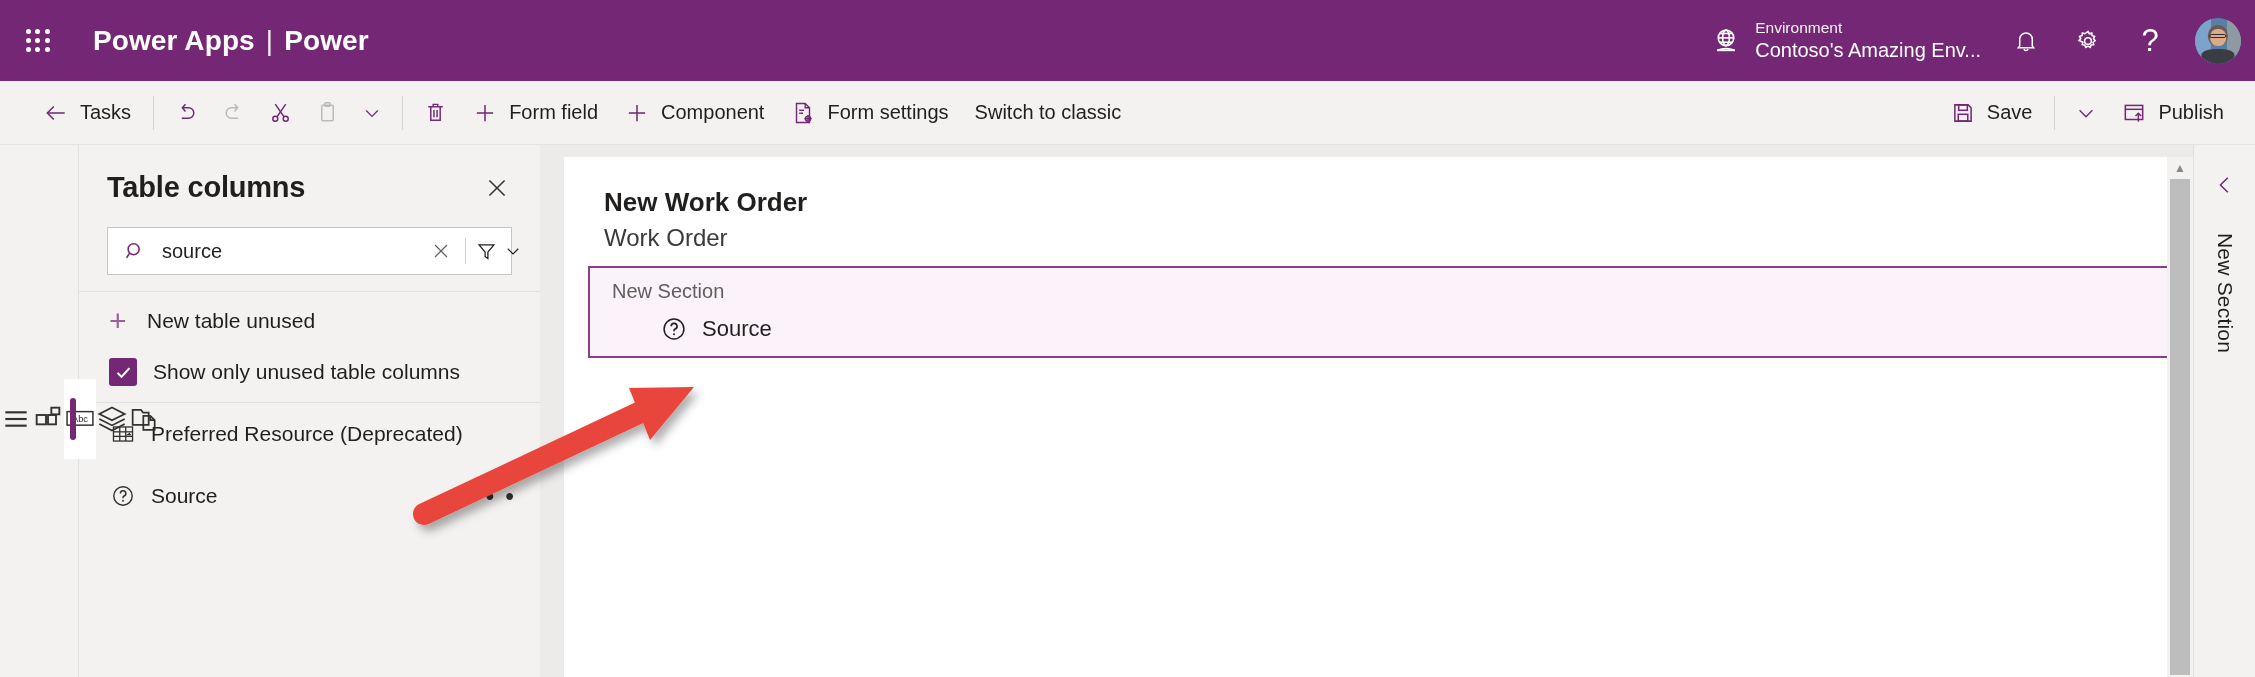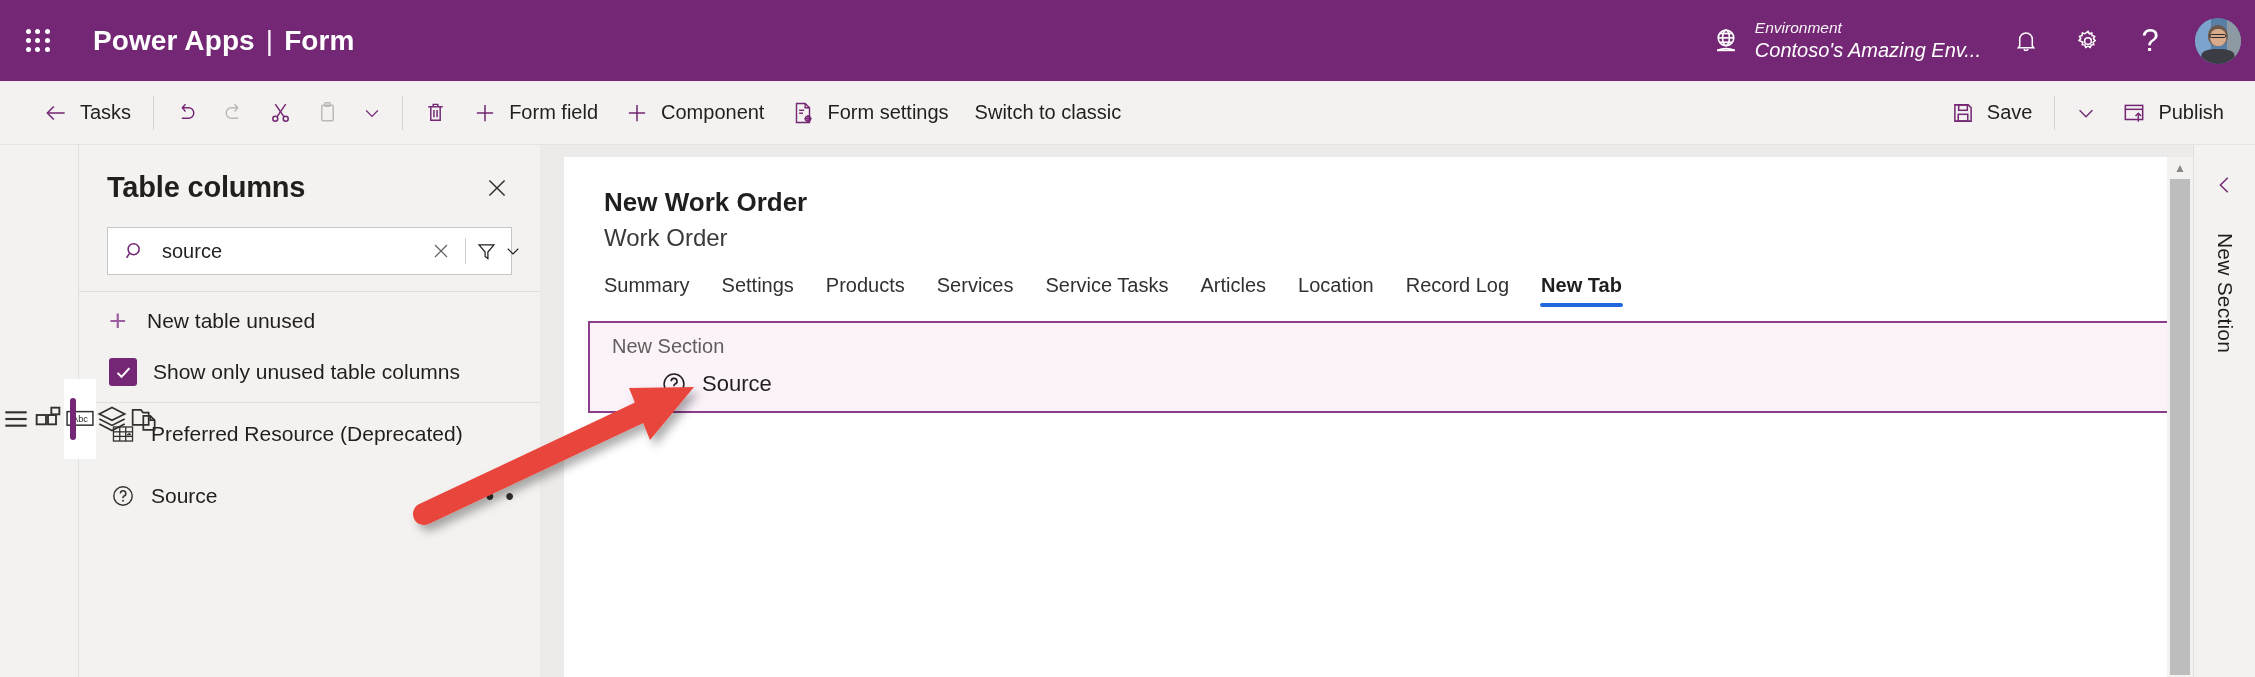--- a/index.html
+++ b/index.html
@@ -46,21 +46,20 @@
     display: flex;
     align-items: center;
     height: 100%;
   }
   .env-block {
     display: flex;
     align-items: center;
     height: 100%;
     padding: 18px 14px;
     cursor: pointer;
-    font-style: italic;
   }
   .env-icon { width: 30px; height: 30px; margin-right: 14px; flex: none; }
   .env-text { line-height: 1.25; }
   .env-label { font-size: 15.5px; font-weight: 400; opacity: .95; }
   .env-name  { font-size: 20px; font-weight: 400; }
 
   .hdr-icon-btn {
     width: 62px; height: 100%;
     display: flex; align-items: center; justify-content: center;
     cursor: pointer;
@@ -313,21 +312,21 @@
       <i></i>
       <i></i>
       <i></i>
       <i></i>
       <i></i>
       <i></i>
       <i></i>
       <i></i>
   </div>
   <div class="brand">
-    <span>Power Apps</span><span class="divider">|</span><span>Form</span>
+    <span>Power Apps</span><span class="divider">|</span><span>Power</span>
   </div>
 
   <div class="header-right">
     <div class="env-block">
       <svg class="env-icon" viewBox="0 0 24 24" fill="none" stroke="#ffffff" stroke-width="1.3">
         <circle cx="12" cy="9.5" r="6.2"></circle>
         <ellipse cx="12" cy="9.5" rx="2.7" ry="6.2"></ellipse>
         <line x1="5.8" y1="9.5" x2="18.2" y2="9.5"></line>
         <line x1="6.6" y1="6" x2="17.4" y2="6"></line>
         <line x1="6.6" y1="13" x2="17.4" y2="13"></line>
@@ -615,31 +614,20 @@
       <span class="lbl">Source</span>
       <span class="ellip">• • •</span>
     </div>
   </div>
 
   <div class="canvas-area">
     <div class="canvas">
       <div class="form-title">New Work Order</div>
       <div class="form-sub">Work Order</div>
 
-      <div class="form-tabs">
-        <div class="form-tab">Summary</div>
-        <div class="form-tab">Settings</div>
-        <div class="form-tab">Products</div>
-        <div class="form-tab">Services</div>
-        <div class="form-tab">Service Tasks</div>
-        <div class="form-tab">Articles</div>
-        <div class="form-tab">Location</div>
-        <div class="form-tab">Record Log</div>
-        <div class="form-tab active">New Tab</div>
-      </div>
 
       <div class="section-box">
         <div class="section-label">New Section</div>
         <div class="section-field">
           <span class="sf-icon">
             <svg width="28" height="28" viewBox="0 0 24 24" fill="none" stroke="#201f1e" stroke-width="1.3">
               <circle cx="12" cy="12" r="8.5"></circle>
               <path d="M9.6 9.6a2.5 2.5 0 1 1 3.3 2.4c-.6.3-.9.8-.9 1.5v.5" stroke-width="1.4"></path>
               <circle cx="12" cy="16.4" r=".85" fill="#201f1e" stroke="none"></circle>
             </svg>

